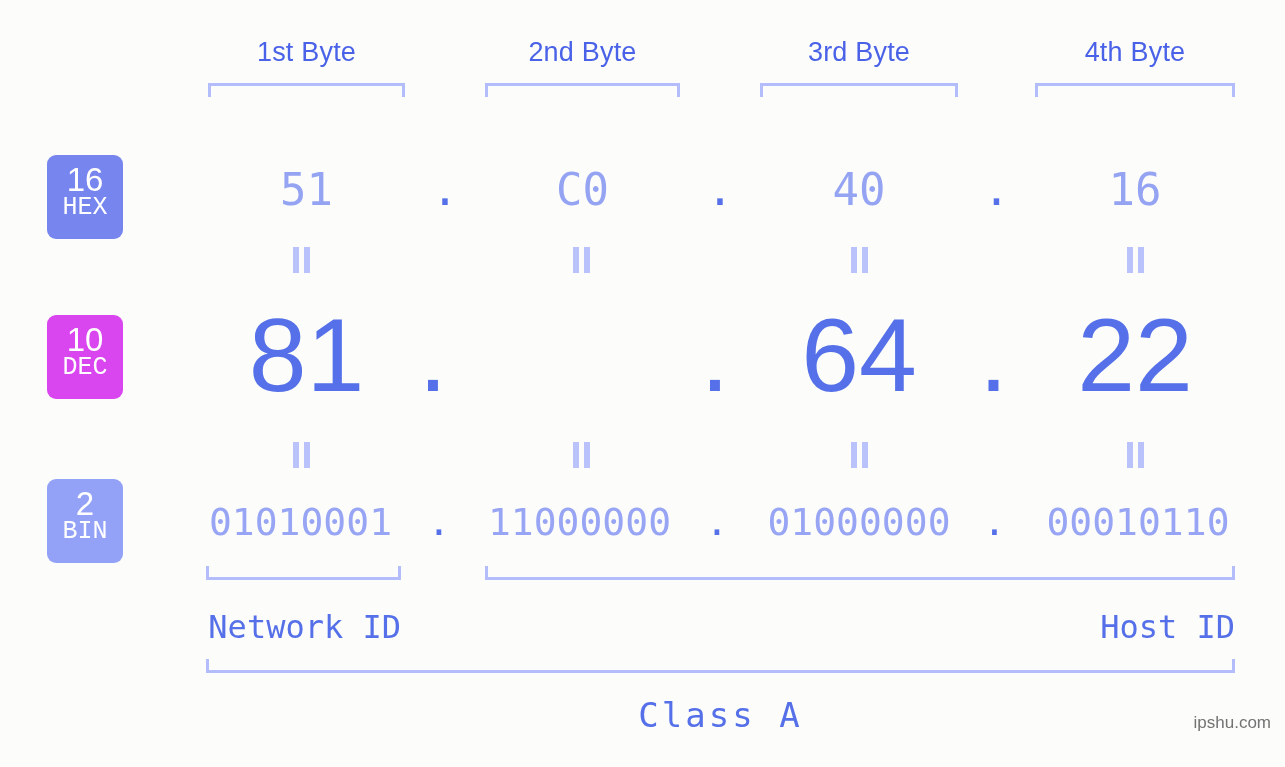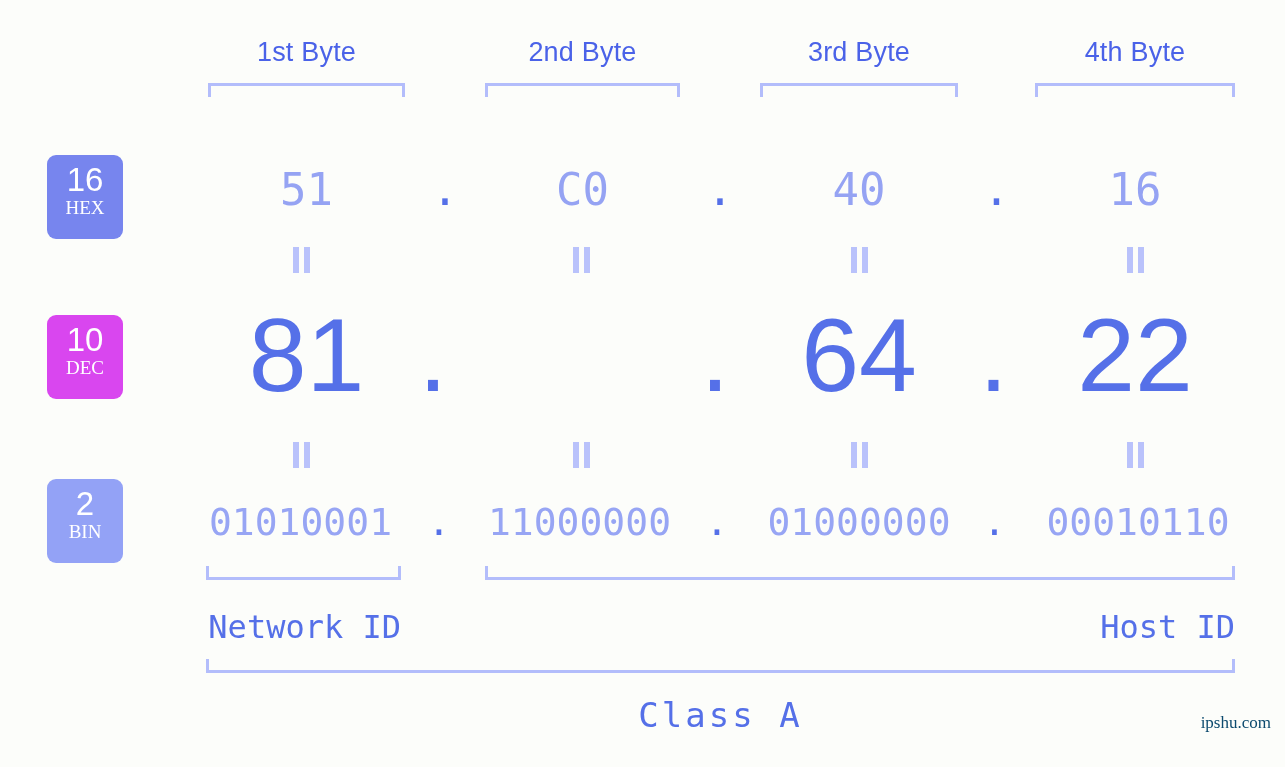--- a/index.html
+++ b/index.html
@@ -63,22 +63,22 @@
   }
   .badge .num {
     display: block;
     font-family: "Liberation Sans", sans-serif;
     font-size: 33px;
     line-height: 34px;
     font-weight: 400;
   }
   .badge .nm {
     display: block;
-    font-family: Liberation Serif, serif;
-    font-size: 19px;
+    font-family: Liberation Mono, monospace;
+    font-size: 25px;
     line-height: 22px;
     font-weight: 400;
   }
   #badge-hex { top: 155px; height: 84px; background: #7785ee; }
   #badge-dec { top: 315px; height: 84px; background: #d946ef; }
   #badge-bin { top: 479px; height: 84px; background: #93a2f6; }
 
   
   .val {
     position: absolute;
@@ -180,24 +180,24 @@
     color: #5570e8;
     text-align: center;
     white-space: nowrap;
     letter-spacing: 3px;
   }
 
   .watermark {
     position: absolute;
     right: 14px;
     top: 712px;
-    font-family: Liberation Serif, serif;
+    font-family: Liberation Sans, sans-serif;
     font-size: 17px;
     line-height: 22px;
-    color: #0c4a6e;
+    color: #737373;
     white-space: nowrap;
   }
 </style>
 </head>
 <body>
 
 <div id="stage">
 
   <div class="byte-label" style="left:208px; width:197px;">1st Byte</div>
   <div class="byte-label" style="left:485px; width:195px;">2nd Byte</div>

